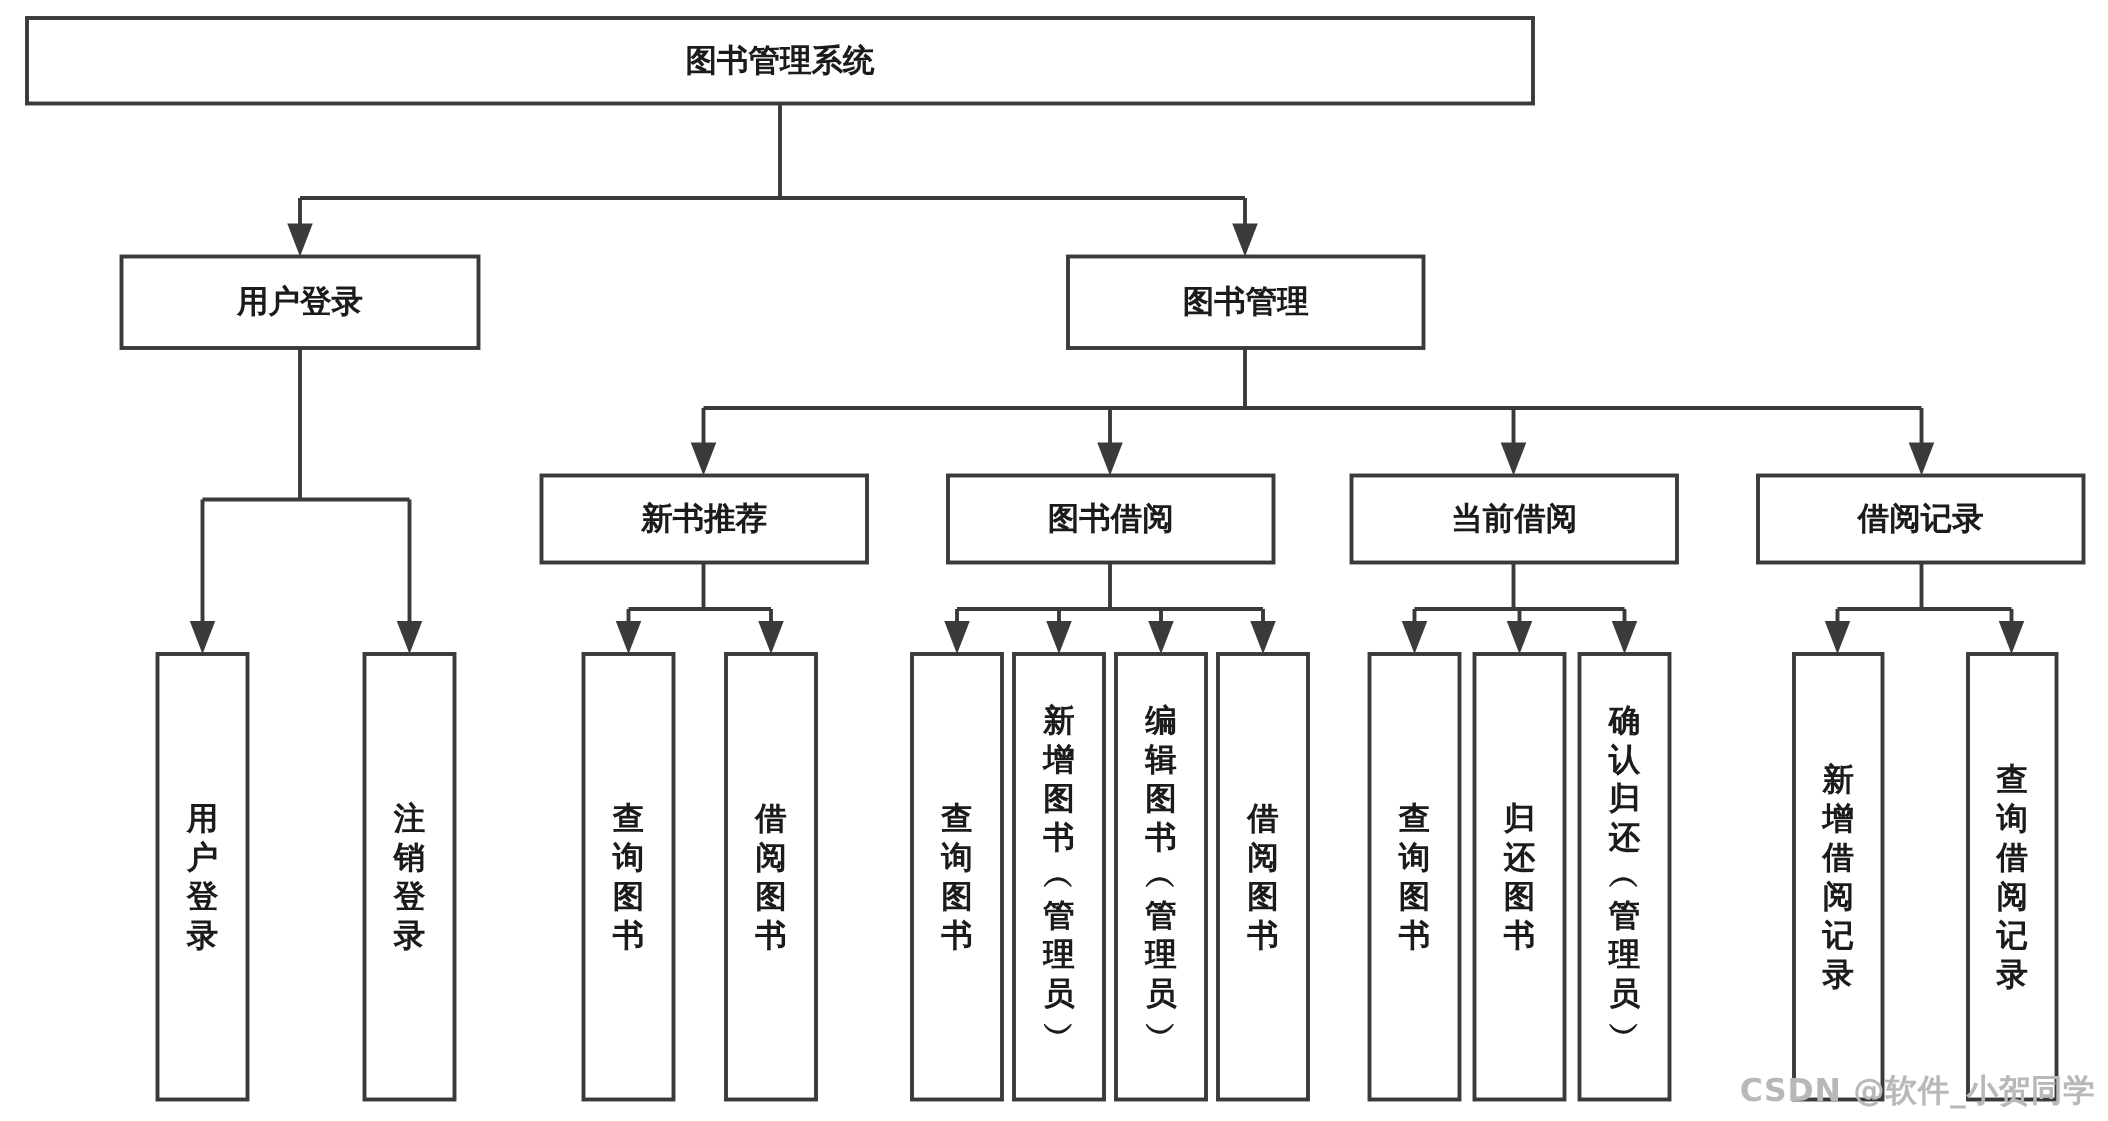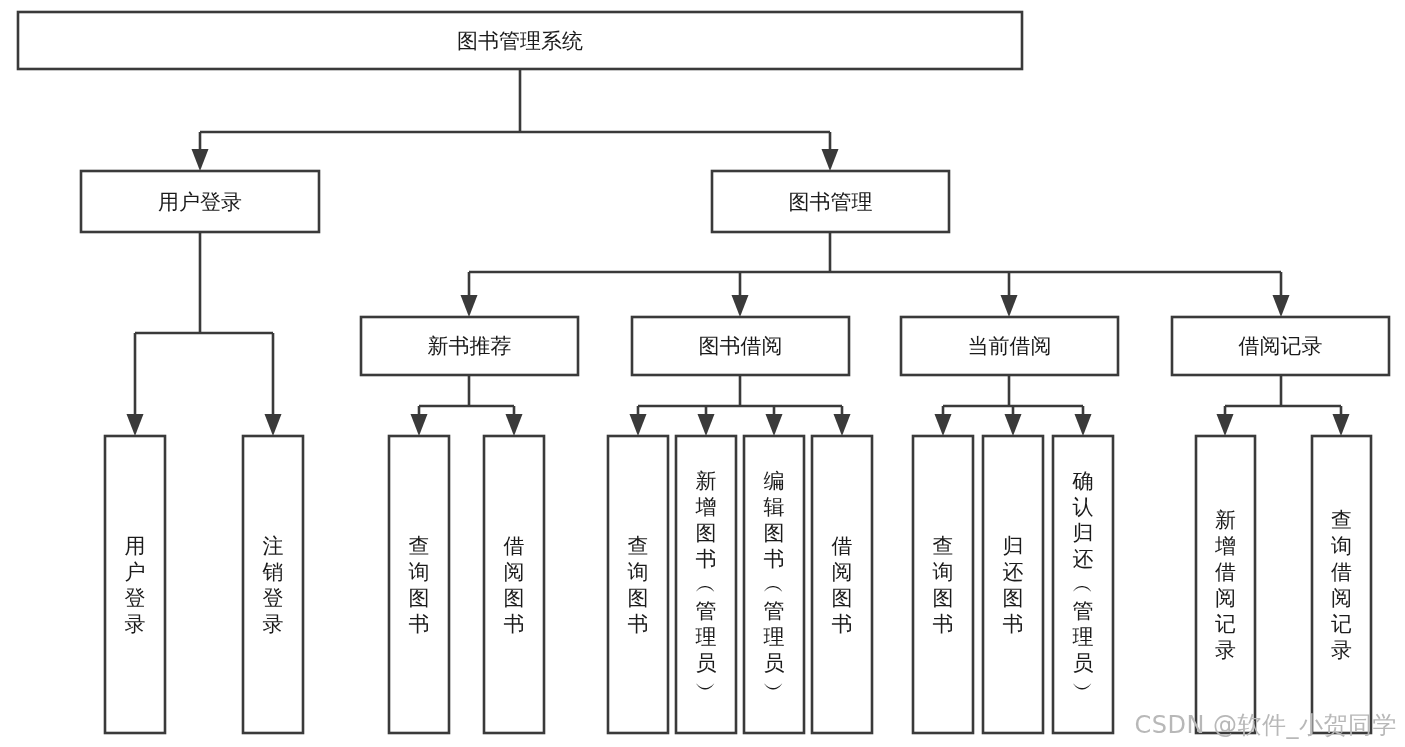--- a/index.html
+++ b/index.html
@@ -14,20 +14,21 @@
     font-family: "DejaVu Sans", "Liberation Sans", sans-serif;
     overflow: hidden;
     position: relative;
   }
   #diagram-root {
     position: absolute;
     left: 0;
     top: 0;
     width: 1405px;
     height: 747px;
+    font-weight: bold;
   }
   svg.diagram-canvas {
     display: block;
     width: 1405px;
     height: 747px;
     shape-rendering: geometricPrecision;
   }
   .node-box {
     fill: #ffffff;
     stroke: #3a3a3a;
@@ -54,21 +55,21 @@
     font-family: "DejaVu Sans", "Liberation Sans", sans-serif;
     font-size: 21px;
     fill: #1b1b1b;
     text-anchor: middle;
   }
   .watermark-text {
     position: absolute;
     right: 8px;
     bottom: 6px;
     font-family: "DejaVu Sans", "Liberation Sans", sans-serif;
-    font-size: 24px;
+    font-size: 21px;
     color: #b8b8b8;
     letter-spacing: 0.5px;
     white-space: nowrap;
     user-select: none;
   }
 </style>
 </head>
 <body>
 
 <div id="diagram-root">

